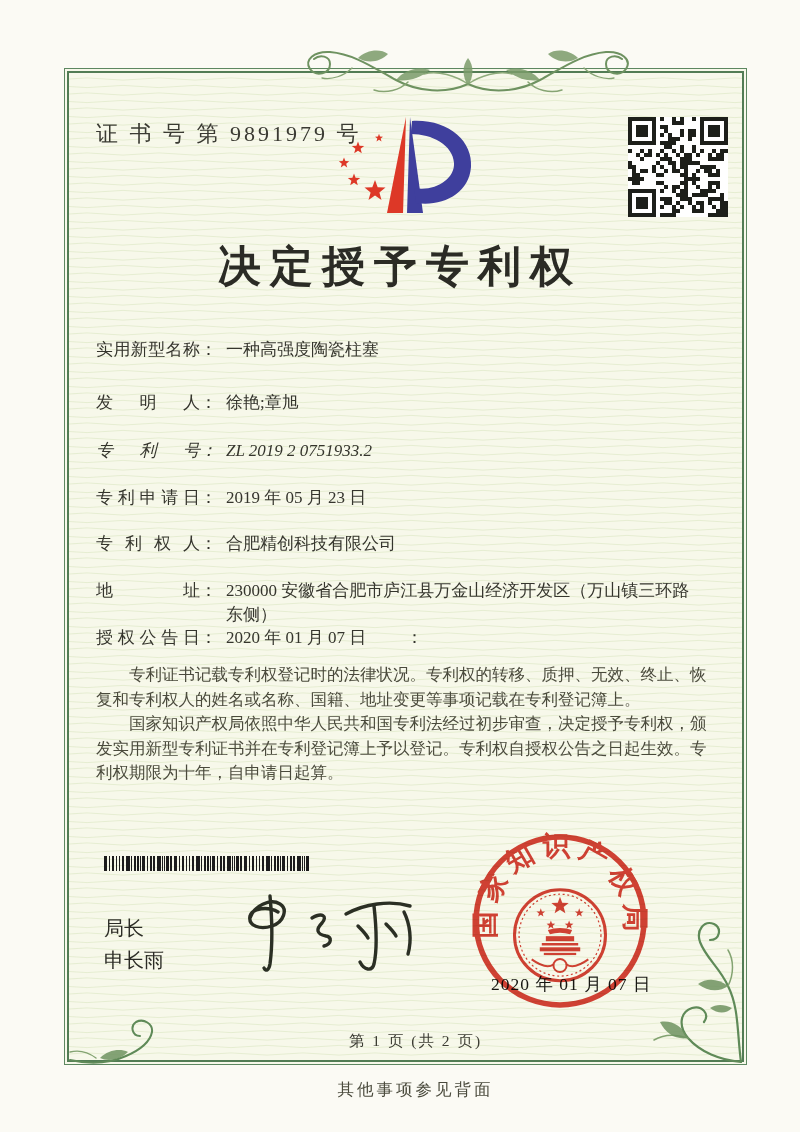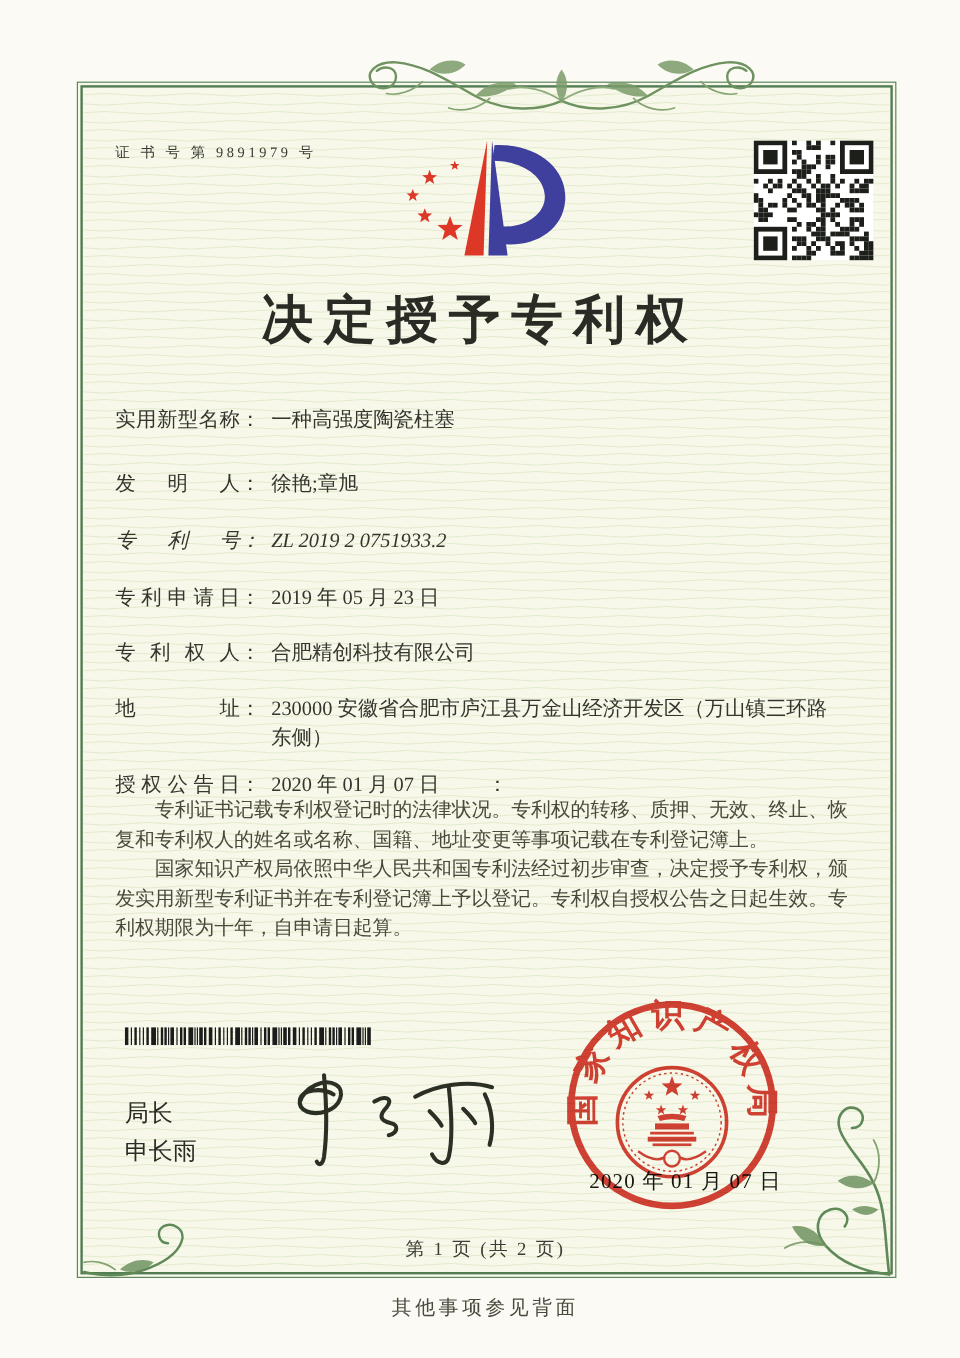--- a/index.html
+++ b/index.html
@@ -16,21 +16,21 @@
     border:1px solid #5d8760;background:#f7f8ea;
   }
   .frame-inner{
     position:absolute;left:2px;top:2px;right:2px;bottom:2px;
     border:2px solid #527c54;
   }
   .waves{position:absolute;left:4px;top:4px;width:673px;height:987px;pointer-events:none;}
   
   .cert-no{
     position:absolute;left:96px;top:119px;
-    font-size:12px;letter-spacing:3px;color:#3a3a32;
+    font-size:22px;letter-spacing:3px;color:#3a3a32;
   }
   .logo{position:absolute;left:330px;top:107px;width:160px;height:122px;}
   .qr{position:absolute;left:628px;top:117px;width:100px;height:100px;}
   .title{
     position:absolute;left:0;top:238px;width:800px;text-align:center;
     font-size:43px;font-weight:600;letter-spacing:9px;color:#2b2b25;
   }
   
   .fields{position:absolute;left:96px;top:338px;width:616px;font-size:17px;}
   .frow{position:absolute;left:0;display:flex;align-items:flex-start;line-height:24px;}
@@ -52,21 +52,21 @@
   .signer{position:absolute;left:104px;top:912px;
     font-family:"Liberation Sans","DejaVu Sans",sans-serif;
     font-size:20px;color:#2c2c26;line-height:32px;}
   .sig{position:absolute;left:224px;top:884px;width:198px;height:102px;}
   
   .seal-date{position:absolute;left:491px;top:972px;font-size:17.5px;
     letter-spacing:1px;color:#171712;z-index:1;}
   .seal{position:absolute;left:469px;top:830px;width:182px;height:182px;
     z-index:2;opacity:.94;mix-blend-mode:multiply;}
   
-  .frame-center{position:absolute;left:64px;width:681px;text-align:center;}
+  .frame-center{position:absolute;left:64px;width:681px;text-align:center;padding-left:11px;}
   .page-footer{top:1031px;font-size:15.5px;color:#3c3c33;letter-spacing:2px;}
   .back-note{top:1079px;font-size:16.5px;color:#4a4a3c;letter-spacing:3px;}
   .orn{position:absolute;pointer-events:none;}
 </style>
 </head>
 <body>
 
 <div class="frame">
   <div class="frame-inner"></div>
   <svg class="waves" id="waves" viewBox="0 0 673 987">
@@ -363,21 +363,21 @@
     <div class="frow" style="top: 194px;">
       <span class="flabel">专利权人</span>
       <span class="fcolon">：</span>
       <span class="fvalue">合肥精创科技有限公司</span>
     </div>
     <div class="frow" style="top: 241px;">
       <span class="flabel">地址</span>
       <span class="fcolon">：</span>
       <span class="fvalue addr">230000 安徽省合肥市庐江县万金山经济开发区（万山镇三环路东侧）</span>
     </div>
-    <div class="frow" style="top: 304px;">
+    <div class="frow" style="top: 288px;">
       <span class="flabel">授权公告日</span>
       <span class="fcolon">：</span>
       <span class="fvalue">2020 年 01 月 07 日</span>
       <span class="pair2">
         <span class="fcolon">：</span>
       </span>
     </div>
   </div>
 
 <div class="paras">

